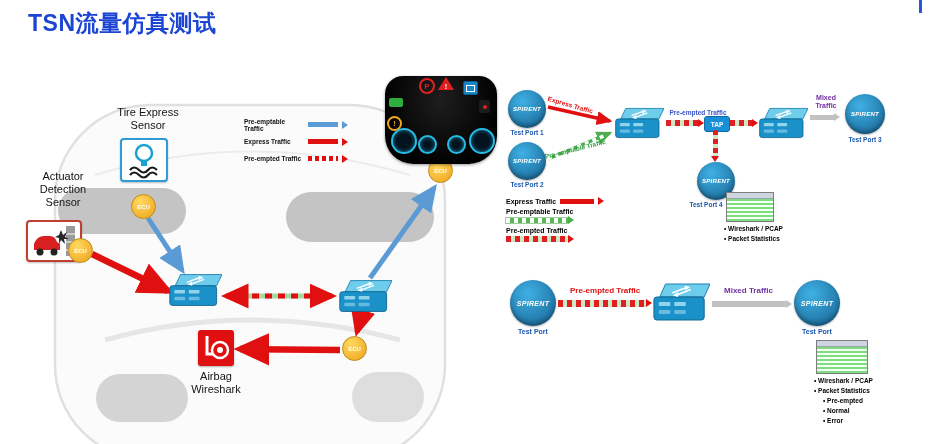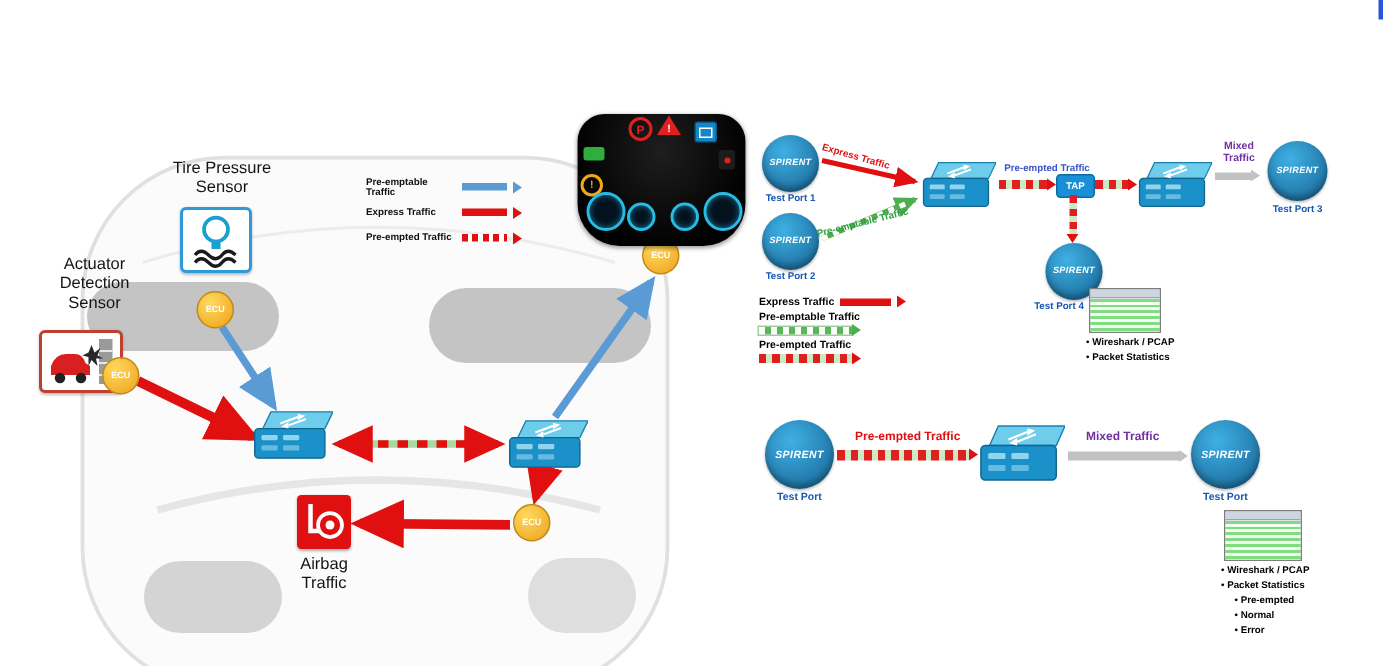--- a/index.html
+++ b/index.html
@@ -61,20 +61,21 @@
   .llbl2{font-size:7px;font-weight:bold;color:#000;}
   .lrow2{display:flex;align-items:center;gap:4px;}
   .lcol{margin-top:3px;}
   .barline{display:flex;align-items:center;margin-top:1px;}
 </style>
 </head>
 <body>
 
 <div id="slide">
 
+  <div id="title" class="abs">TSN流量仿真测试</div>
   <div id="corner-tick" class="abs"></div>
 
   <div>
     <svg class="abs" style="left:0;top:70px" width="505" height="374" viewBox="0 70 505 374">
       <defs>
         <marker id="mb" markerWidth="6" markerHeight="6" refX="4.5" refY="2.5" orient="auto">
           <path d="M0,0 L5.5,2.5 L0,5 Z" fill="#5b9bd5"></path>
           </marker>
         <marker id="mr" markerWidth="6" markerHeight="6" refX="4.5" refY="2.5" orient="auto-start-reverse">
           <path d="M0,0 L5.5,2.5 L0,5 Z" fill="#e01010"></path>
@@ -91,23 +92,23 @@
 
       <line x1="148" y1="218" x2="182" y2="270" stroke="#5b9bd5" stroke-width="5" marker-end="url(#mb)"></line>
       <line x1="92" y1="254" x2="168" y2="291" stroke="#e01010" stroke-width="6.5" marker-end="url(#mr)"></line>
       <line x1="226" y1="296" x2="332" y2="296" stroke="#a9d9a2" stroke-width="5"></line>
       <line x1="226" y1="296" x2="332" y2="296" stroke="#e01010" stroke-width="5" stroke-dasharray="7 6" marker-start="url(#mr)" marker-end="url(#mr)"></line>
       <line x1="370" y1="278" x2="434" y2="188" stroke="#5b9bd5" stroke-width="5" marker-end="url(#mb)"></line>
       <line x1="362" y1="314" x2="357" y2="332" stroke="#e01010" stroke-width="5" marker-end="url(#mr)"></line>
       <line x1="340" y1="350" x2="240" y2="349" stroke="#e01010" stroke-width="6.5" marker-end="url(#mr)"></line>
     </svg>
 
-    <div class="lbl abs" style="left:108px;top:106px;width:80px">Tire Pressure Sensor</div>
+    <div class="lbl abs" style="left:108px;top:106px;width:80px">Tire Express Sensor</div>
     <div class="lbl abs" style="left:24px;top:170px;width:78px">Actuator Detection Sensor</div>
-    <div class="lbl abs" style="left:186px;top:370px;width:60px">Airbag Traffic</div>
+    <div class="lbl abs" style="left:186px;top:370px;width:60px">Airbag Wireshark</div>
 
     <div class="sensorbox abs" style="left:120px;top:138px;width:44px;height:40px">
       <svg viewBox="0 0 44 40" width="44" height="40">
         <circle cx="22" cy="13" r="8" fill="none" stroke="#18a0d0" stroke-width="2.5"></circle>
         <rect x="19" y="21" width="6" height="5" fill="#18a0d0"></rect>
         <path d="M8,30 q4,-5 9,0 t9,0 t9,0" stroke="#1a1a1a" stroke-width="2.2" fill="none"></path>
         <path d="M8,35 q4,-5 9,0 t9,0 t9,0" stroke="#1a1a1a" stroke-width="2.2" fill="none"></path>
       </svg>
     </div>
 

